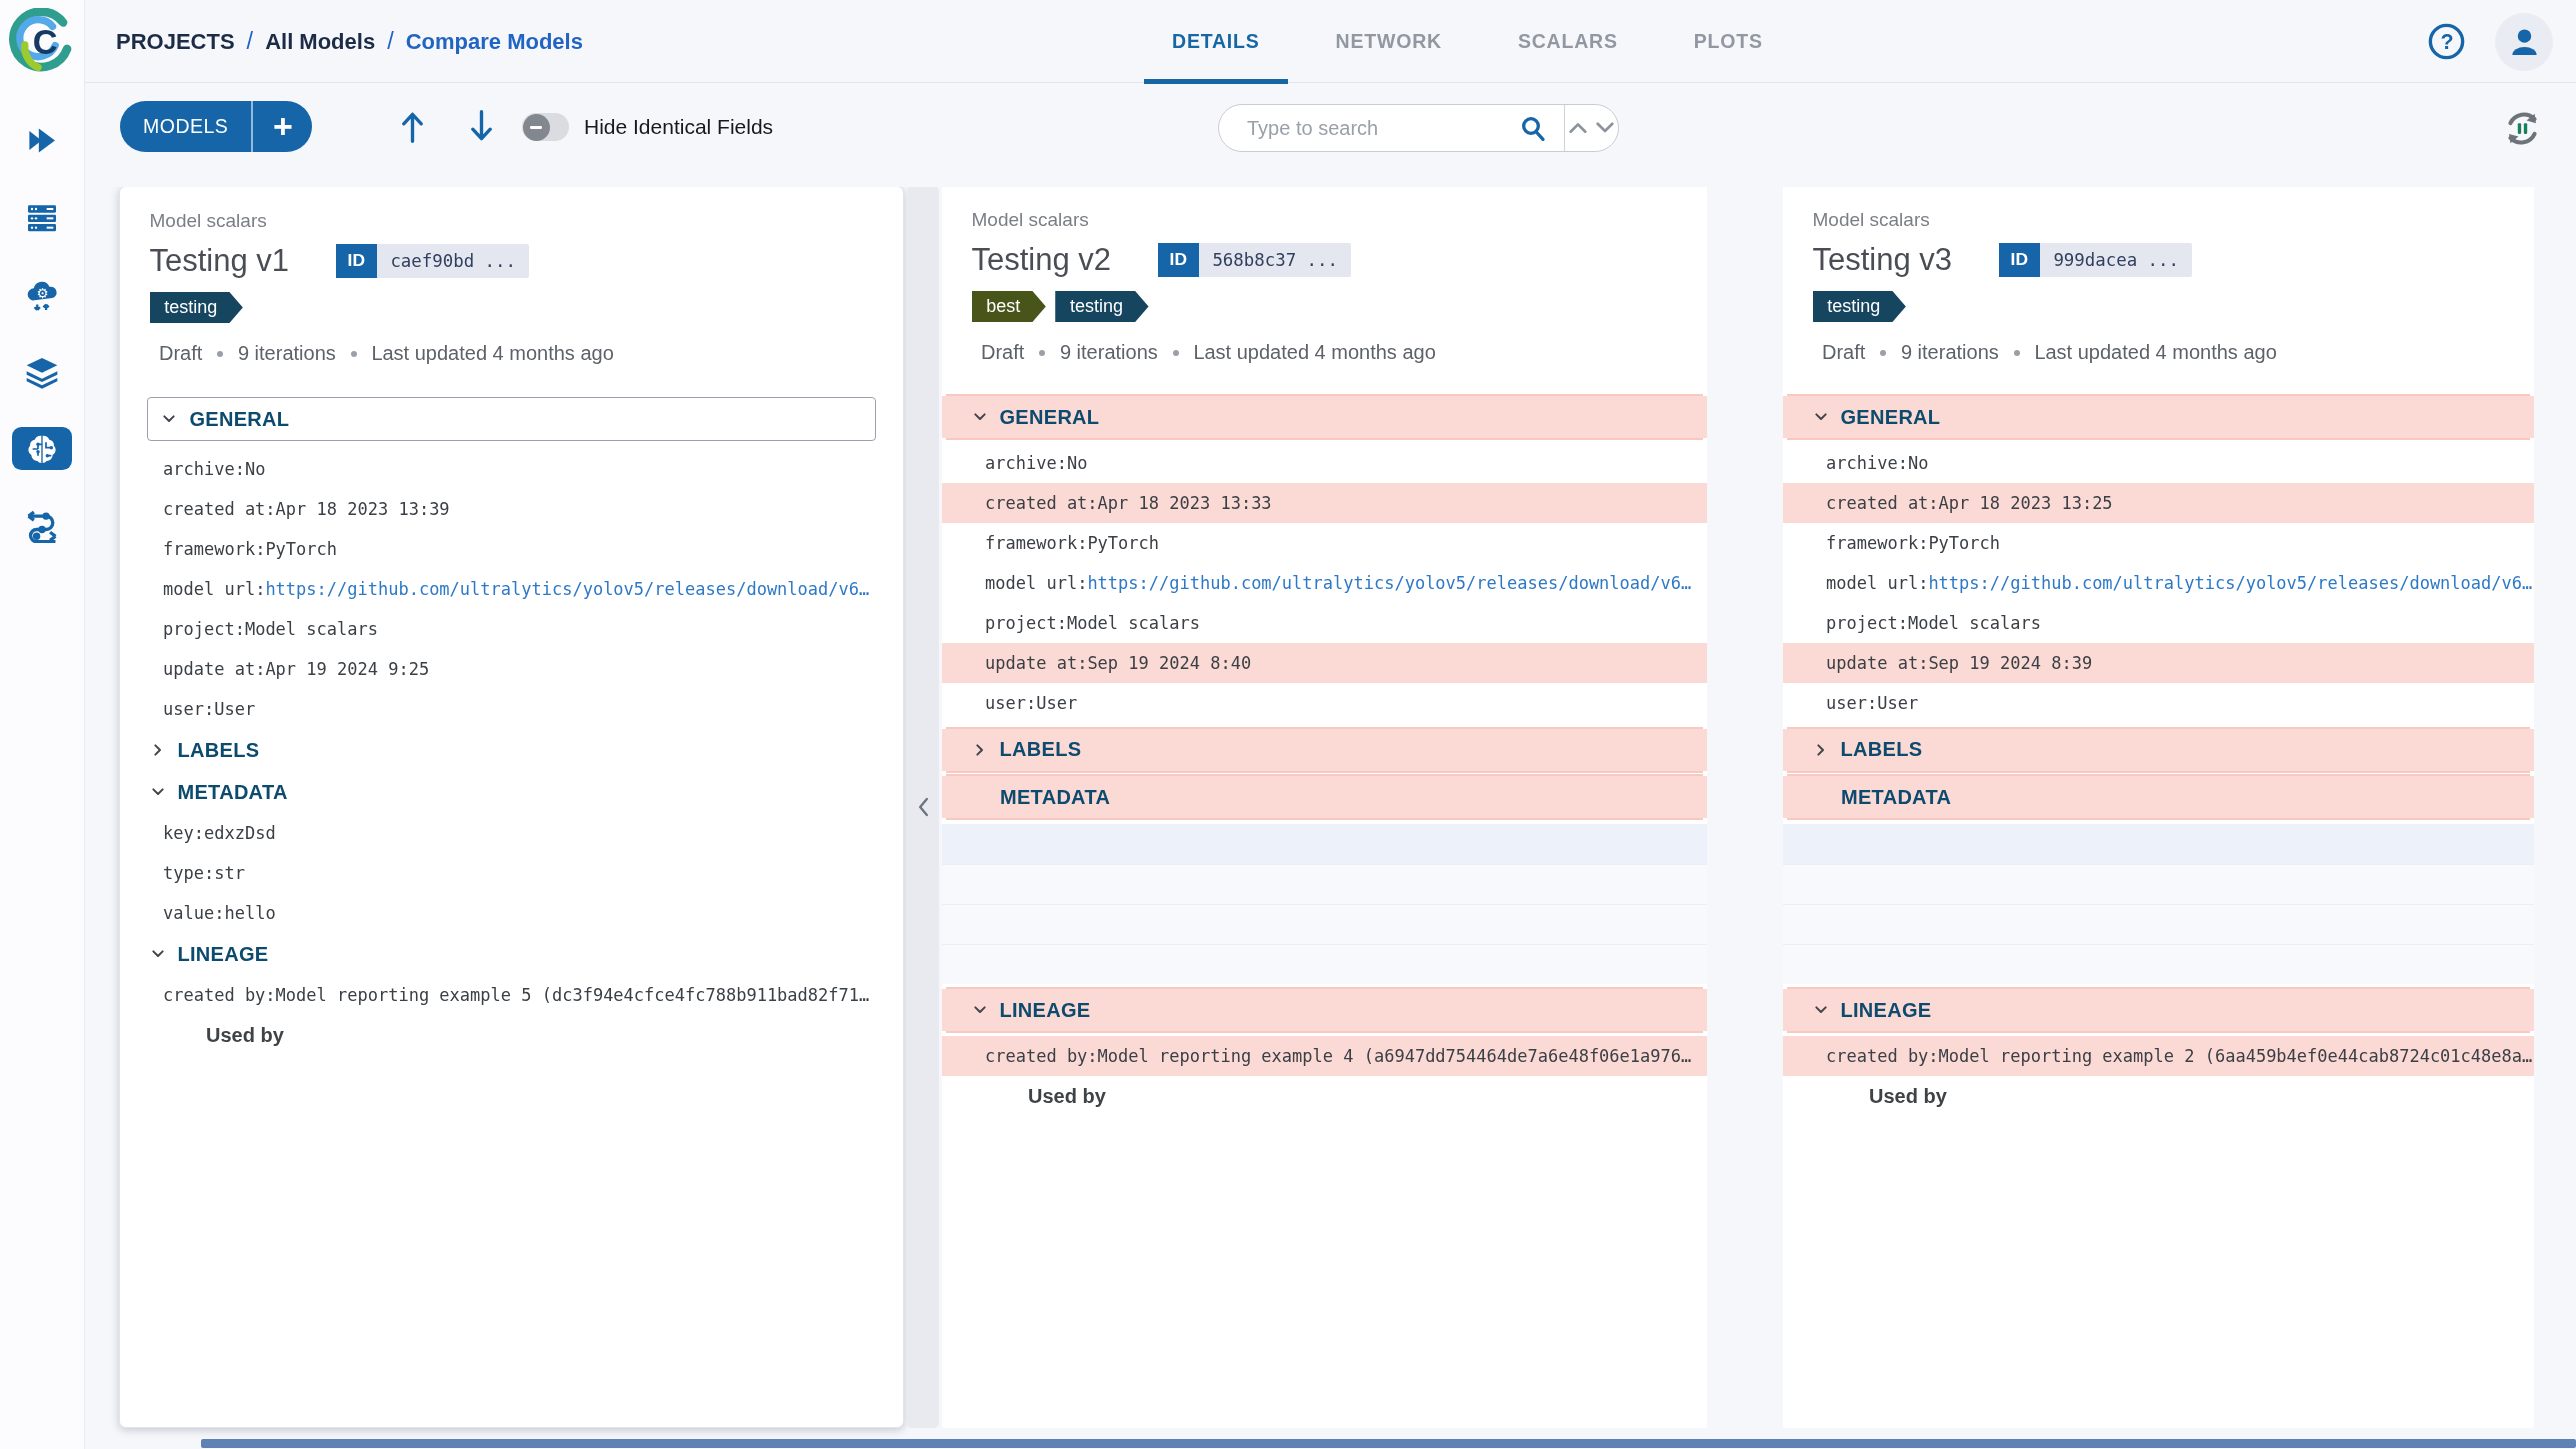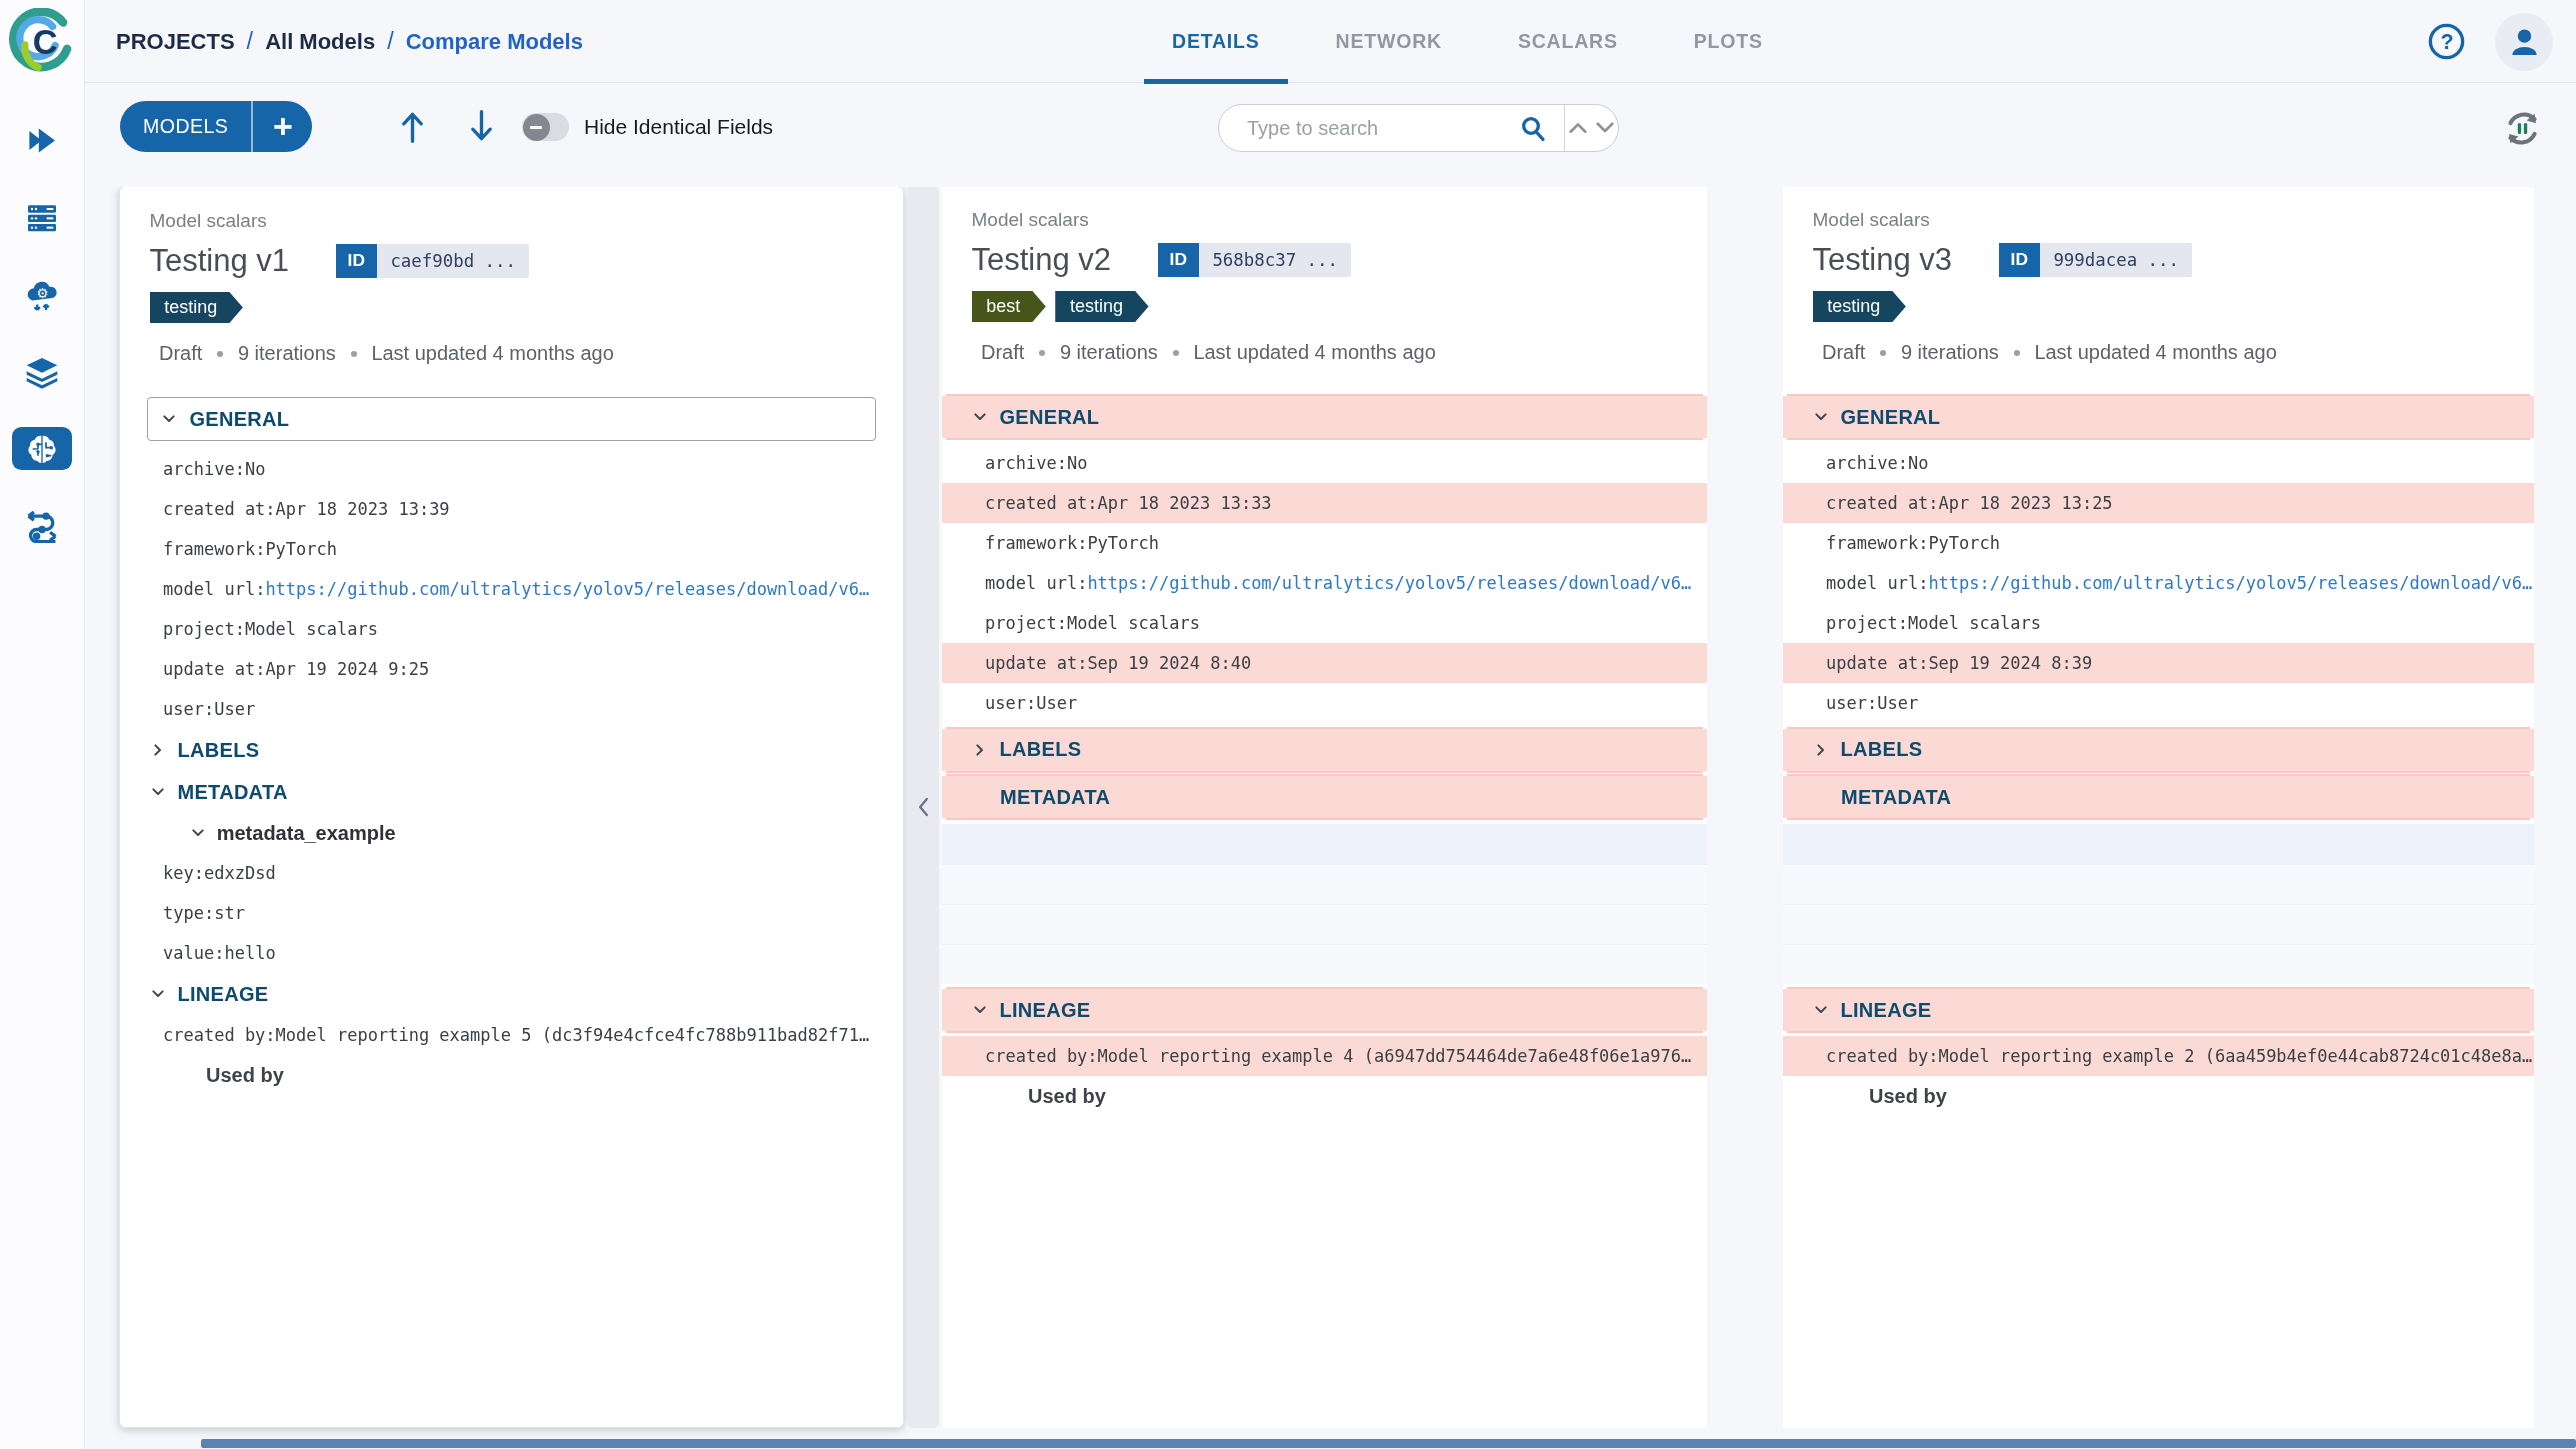--- a/index.html
+++ b/index.html
@@ -273,26 +273,20 @@
           <polyline points="8,5 15,12 8,19" fill="none" stroke="#41454b" stroke-width="3" stroke-linecap="round" stroke-linejoin="round"></polyline>
         </svg>
         <span>LABELS</span>
       </div>
       <div class="sec-head">
         <svg width="16" height="16" viewBox="0 0 24 24">
           <polyline points="5,8 12,15 19,8" fill="none" stroke="#41454b" stroke-width="3" stroke-linecap="round" stroke-linejoin="round"></polyline>
         </svg>
         <span>METADATA</span>
       </div>
-      <div class="group-head">
-        <svg width="16" height="16" viewBox="0 0 24 24">
-          <polyline points="5,8 12,15 19,8" fill="none" stroke="#41454b" stroke-width="3" stroke-linecap="round" stroke-linejoin="round"></polyline>
-        </svg>
-        <span>metadata_example</span>
-      </div>
       <div class="row sub"><span class="k">key</span> : <span class="v">edxzDsd</span></div>
       <div class="row sub"><span class="k">type</span> : <span class="v">str</span></div>
       <div class="row sub"><span class="k">value</span> : <span class="v">hello</span></div>
       <div class="sec-head">
         <svg width="16" height="16" viewBox="0 0 24 24">
           <polyline points="5,8 12,15 19,8" fill="none" stroke="#41454b" stroke-width="3" stroke-linecap="round" stroke-linejoin="round"></polyline>
         </svg>
         <span>LINEAGE</span>
       </div>
       <div class="row"><span class="k">created by</span> : <span class="v">Model reporting example 5 (dc3f94e4cfce4fc788b911bad82f71…</span></div>

